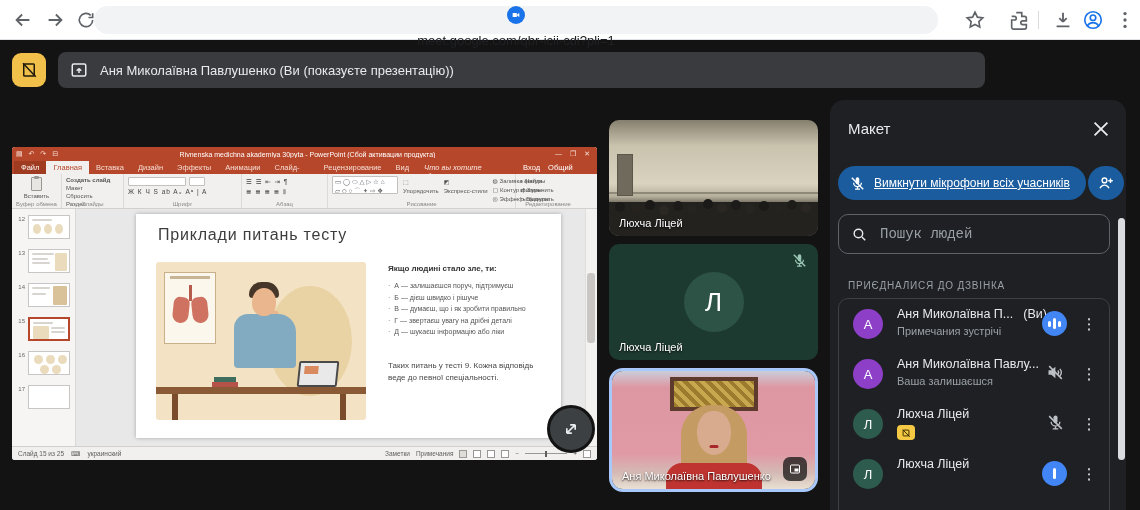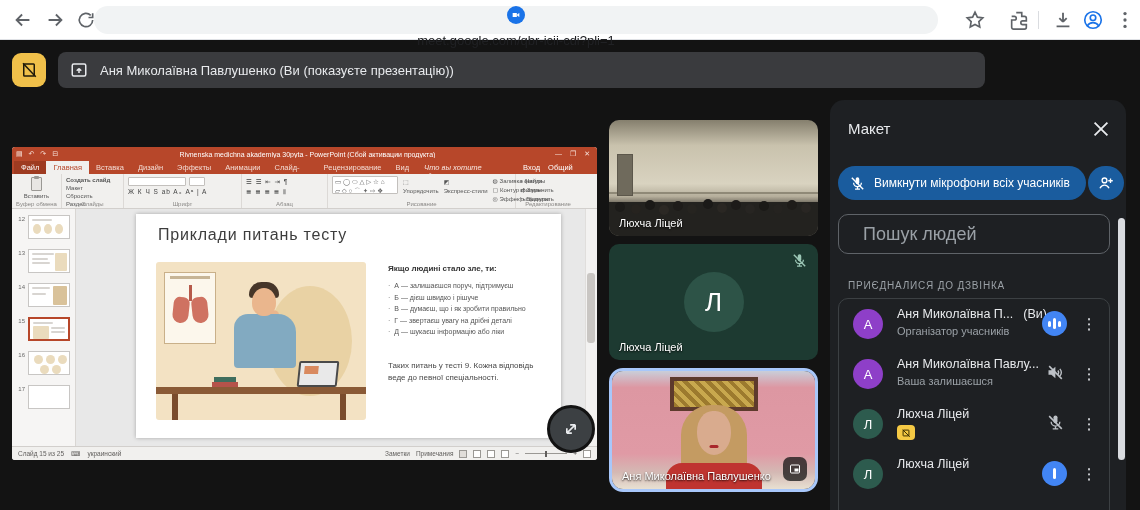--- a/index.html
+++ b/index.html
@@ -139,27 +139,27 @@
   .pip-btn{position:absolute;right:8px;bottom:8px;width:24px;height:24px;border-radius:7px;
            background:rgba(20,20,20,.75);display:flex;align-items:center;justify-content:center;color:#fff;cursor:pointer;}
 
   
   .people{position:absolute;left:830px;top:100px;width:296px;height:410px;background:#1e2023;
           border-radius:14px 14px 0 0;overflow:hidden;color:#e8eaed;}
   .pp-title{position:absolute;left:18px;top:20px;font-size:15px;}
   .pp-close{position:absolute;right:14px;top:18px;width:22px;height:22px;color:#e8eaed;cursor:pointer;}
   .mute-pill{position:absolute;left:8px;top:66px;width:248px;height:34px;background:#1a5c9e;border-radius:17px;
              display:flex;align-items:center;gap:8px;padding:0 11px;cursor:pointer;}
-  .mute-pill .lbl{font-size:12px;color:#fff;white-space:nowrap;}
+  .mute-pill .lbl{font-size:12px;color:#fff;white-space:nowrap;text-decoration:underline;}
   .addp{position:absolute;right:2px;top:66px;width:36px;height:34px;border-radius:17px;background:#1a5c9e;
         display:flex;align-items:center;justify-content:center;color:#fff;cursor:pointer;}
   .search{position:absolute;left:8px;right:16px;top:114px;height:40px;border:1px solid #5f6368;
           border-radius:10px;display:flex;align-items:center;gap:10px;padding:0 12px;}
-  .search input{flex:1;background:transparent;border:0;outline:0;color:#e8eaed;font-size:18px;
-                font-family:Liberation Sans, sans-serif;}
+  .search input{flex:1;background:transparent;border:0;outline:0;color:#e8eaed;font-size:14px;
+                font-family:Liberation Mono, monospace;}
   .search input::placeholder{color:#9aa0a6;}
   .section-label{position:absolute;left:18px;top:180px;font-size:10px;letter-spacing:.8px;color:#9aa0a6;}
   .gcard{position:absolute;left:8px;right:16px;top:198px;height:260px;border:1px solid #3c4043;border-radius:10px;}
   .ghead{display:flex;align-items:center;height:40px;padding:0 14px;cursor:pointer;}
   .ghead .gl{font-size:13px;color:#e8eaed;}
   .ghead .gc{margin-left:auto;font-size:13px;color:#e8eaed;padding-right:22px;}
   .ghead .chev{width:16px;height:16px;color:#e8eaed;}
   .prow{position:relative;height:50px;}
   .pava{position:absolute;left:14px;top:10px;width:30px;height:30px;border-radius:50%;
         display:flex;align-items:center;justify-content:center;font-size:13px;color:#fff;}
@@ -512,21 +512,21 @@
       <input type="text" placeholder="Пошук людей" style="">
     </div>
 
     <div class="section-label">ПРИЄДНАЛИСЯ ДО ДЗВІНКА</div>
 
     <div class="gcard">
 
       <div class="prow">
         <span class="pava purple">А</span>
         <span class="pname"><span>Аня Миколаївна П...</span><span class="you">(Ви)</span></span>
-        <span class="psub">Організатор учасників</span>
+        <span class="psub">Примечания зустрічі</span>
         <span class="audio-ind">
             <i style="height:6px"></i>
             <i style="height:11px"></i>
             <i style="height:6px"></i>
           </span>
         <span class="pkebab">⋮</span>
       </div>
 
       <div class="prow">
         <span class="pava purple">А</span>

